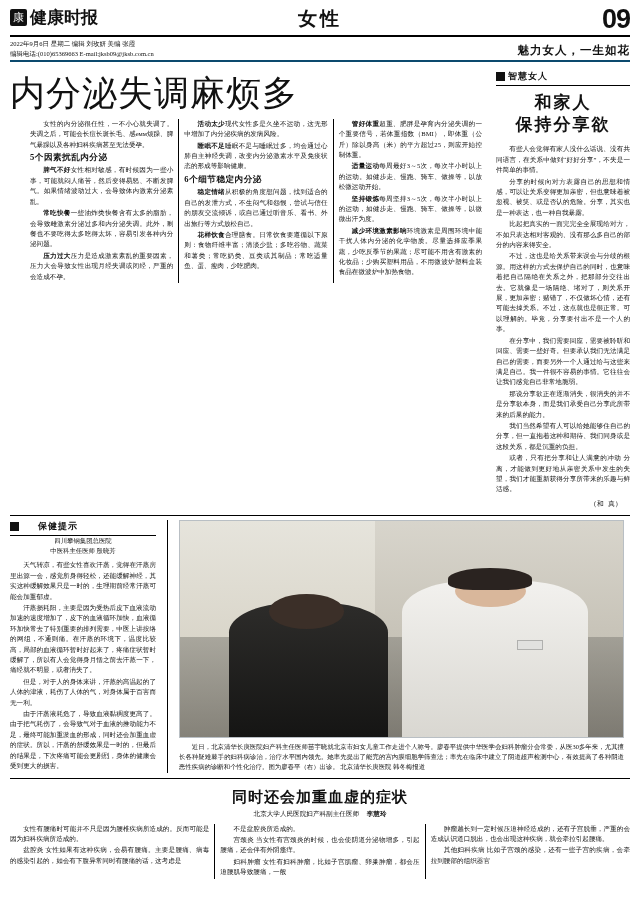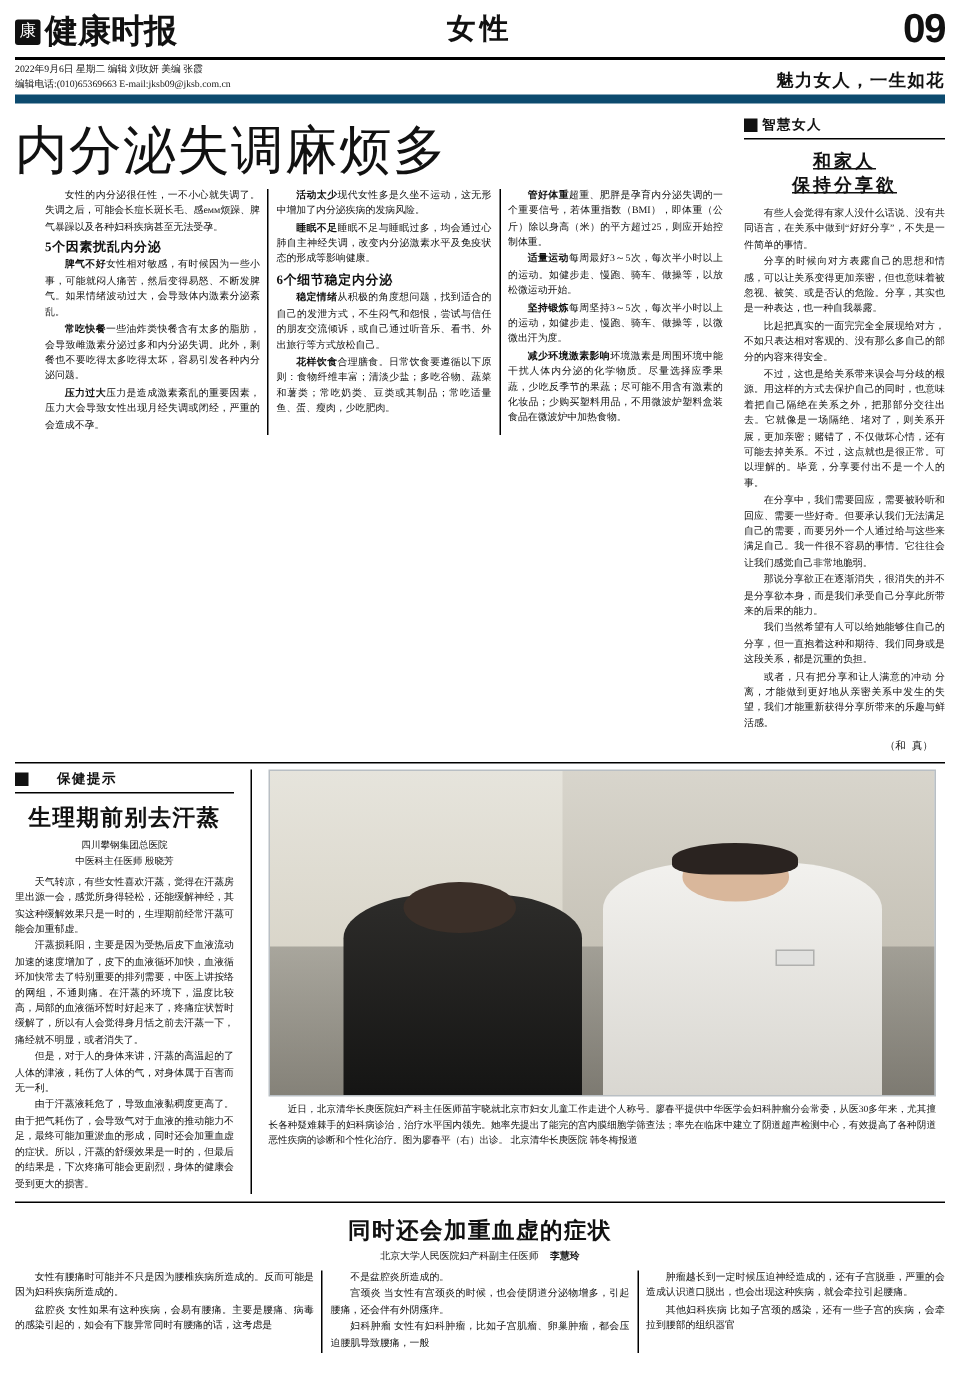--- a/index.html
+++ b/index.html
@@ -34,21 +34,21 @@
     width: 17px; height: 17px;
     background: #111;
     color: #fff;
     font-size: 11px;
     line-height: 17px;
     text-align: center;
     border-radius: 2px;
     font-family: "Liberation Sans", sans-serif;
   }
   .logo-text {
-    font-size: 22px;
+    font-size: 17px;
     font-weight: bold;
     letter-spacing: 0px;
     font-family: Liberation Serif, serif;
   }
   .section-title {
     position: absolute;
     left: 0; right: 0;
     text-align: center;
     font-size: 19px;
     font-weight: bold;
@@ -62,21 +62,21 @@
     line-height: 1;
     letter-spacing: -1px;
   }
 
   .subhead {
     display: flex;
     justify-content: space-between;
     align-items: flex-start;
     font-size: 6.5px;
     padding: 2px 0 1px 0;
-    border-bottom: 6px solid #0c4a6e;
+    border-bottom: 2px solid #0c4a6e;
   }
   .subhead-left div { line-height: 1.5; }
   .subhead-right {
     font-size: 11.5px;
     font-weight: bold;
     letter-spacing: 1px;
     align-self: flex-end;
     padding-bottom: 1px;
   }
 
@@ -145,26 +145,25 @@
     width: 9px; height: 9px;
     background: #111;
   }
   .flag-text {
     font-size: 9px;
     font-weight: bold;
     letter-spacing: 1px;
   }
   .rail-title {
     text-align: center;
-    font-size: 12px;
+    font-size: 17px;
     font-weight: bold;
     letter-spacing: 2px;
     line-height: 1.35;
     margin: 6px 0 7px 0;
-    text-decoration: underline;
   }
   .rail-sign {
     text-align: right;
     font-size: 7px;
     margin-top: 4px;
     padding-right: 8px;
     font-family: Liberation Mono, monospace;
   }
 
   
@@ -362,21 +361,20 @@
       <div class="rail-sign">（和 真）</div>
     </div>
   </div>
 
   <div class="mid">
     <div class="tips-col">
       <div class="tips-flag">
         <div class="flag-box"></div>
         <div class="flag-text">保健提示</div>
       </div>
-      <div class="tips-title">生理期前别去汗蒸</div>
       <div class="tips-credit">
         <div>四川攀钢集团总医院</div>
         <div>中医科主任医师  殷晓芳</div>
       </div>
       <div class="col">
         <p>天气转凉，有些女性喜欢汗蒸，觉得在汗蒸房里出源一会，感觉所身得轻松，还能缓解神经，其实这种缓解效果只是一时的，生理期前经常汗蒸可能会加重郁虚。</p>
         <p>汗蒸损耗阳，主要是因为受热后皮下血液流动加速的速度增加了，皮下的血液循环加快，血液循环加快常去了特别重要的排列需要，中医上讲按络的网组，不通则痛。在汗蒸的环境下，温度比较高，局部的血液循环暂时好起来了，疼痛症状暂时缓解了，所以有人会觉得身月恬之前去汗蒸一下，痛经就不明显，或者消失了。</p>
         <p>但是，对于人的身体来讲，汗蒸的高温起的了人体的津液，耗伤了人体的气，对身体属于百害而无一利。</p>
         <p>由于汗蒸液耗危了，导致血液黏稠度更高了。由于把气耗伤了，会导致气对于血液的推动能力不足，最终可能加重淤血的形成，同时还会加重血虚的症状。所以，汗蒸的舒缓效果是一时的，但最后的结果是，下次疼痛可能会更剧烈，身体的健康会受到更大的损害。</p>
       </div>

